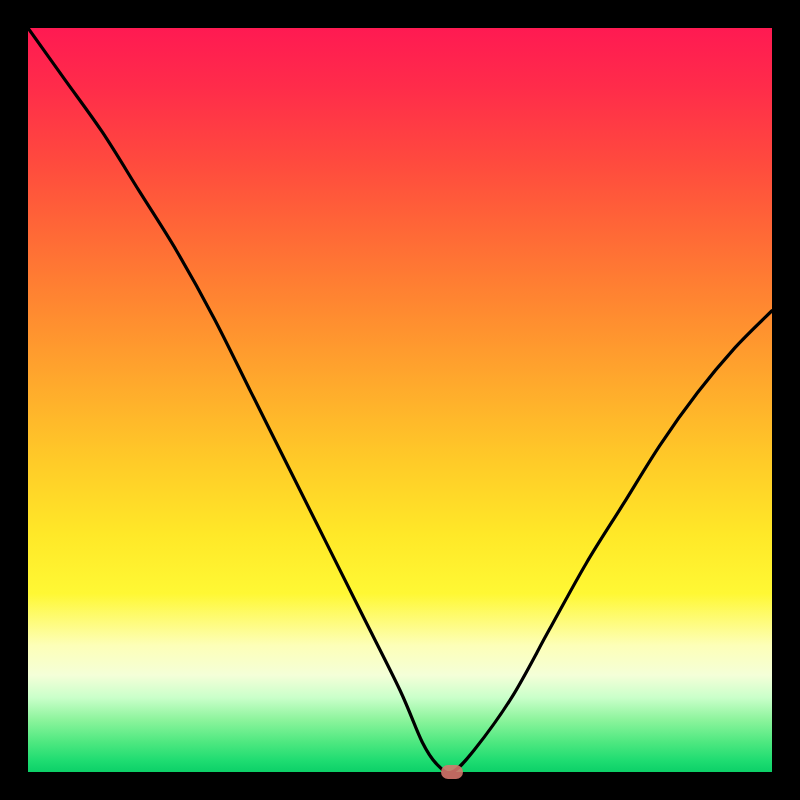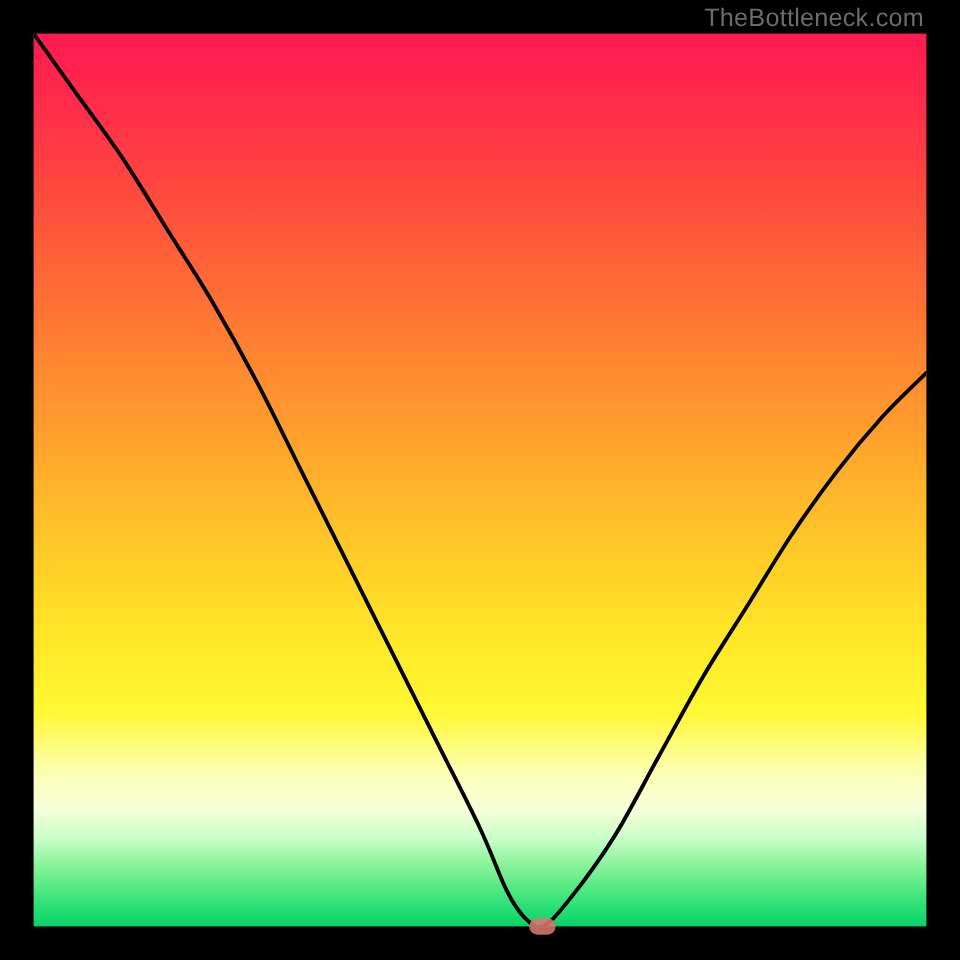--- a/index.html
+++ b/index.html
@@ -70,21 +70,20 @@
     opacity: 0.88;
     transform: translate(-50%, -50%);
     pointer-events: none;
   }
 </style>
 </head>
 <body>
 
 <div class="frame">
 
-  <div class="watermark">TheBottleneck.com</div>
 
   <div class="plot">
 
     <svg class="curve" viewBox="0 0 744 744" preserveAspectRatio="none">
       <path id="curve-path" fill="none" stroke="#000000" stroke-width="3.2" stroke-linecap="round" stroke-linejoin="round" d="M 0.0 0.0 C 6.2 8.7, 24.8 34.7, 37.2 52.1 C 49.6 69.4, 62.0 85.6, 74.4 104.2 C 86.8 122.8, 99.2 143.8, 111.6 163.7 C 124.0 183.5, 136.4 202.1, 148.8 223.2 C 161.2 244.3, 173.6 266.6, 186.0 290.2 C 198.4 313.7, 210.8 339.8, 223.2 364.6 C 235.6 389.4, 248.0 414.2, 260.4 439.0 C 272.8 463.8, 285.2 488.6, 297.6 513.4 C 310.0 538.2, 322.4 563.0, 334.8 587.8 C 347.2 612.6, 362.1 641.1, 372.0 662.2 C 381.9 683.2, 388.1 701.8, 394.3 714.2 C 400.5 726.6, 404.2 731.6, 409.2 736.6 C 414.2 741.5, 417.9 746.5, 424.1 744.0 C 430.3 741.5, 436.5 734.1, 446.4 721.7 C 456.3 709.3, 471.2 689.4, 483.6 669.6 C 496.0 649.8, 508.4 625.0, 520.8 602.6 C 533.2 580.3, 545.6 556.8, 558.0 535.7 C 570.4 514.6, 582.8 496.0, 595.2 476.2 C 607.6 456.3, 620.0 435.2, 632.4 416.6 C 644.8 398.0, 657.2 380.7, 669.6 364.6 C 682.0 348.4, 694.4 333.6, 706.8 319.9 C 719.2 306.3, 737.8 288.9, 744.0 282.7"></path>
     </svg>
 
     <div class="marker" id="marker" style="left: 424.08px; top: 744px; background: rgb(216, 118, 109);"></div>
   </div>
 </div>

